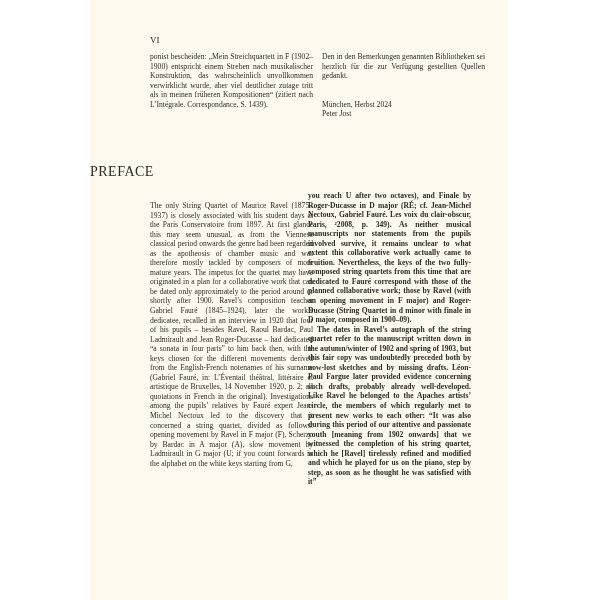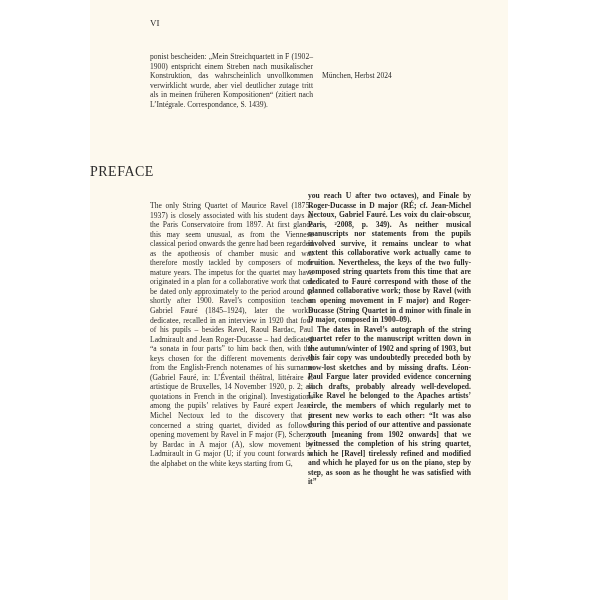--- a/index.html
+++ b/index.html
@@ -2,21 +2,21 @@
 <html><head>
 <meta charset="utf-8">
 <style>
   html, body { margin:0; padding:0; }
   body { width:600px; height:600px; background:#ffffff; position:relative; overflow:hidden; }
   .page {
     position:absolute; left:90px; top:0; width:418px; height:600px;
     background:#fdf9ee;
   }
   .folio {
-    position:absolute; left:150px; top:18px;
+    position:absolute; left:150px; top:35px;
     font-family:"Liberation Serif", serif; font-size:9px; color:#2a2a2a;
   }
   .col {
     position:absolute; width:163px;
     font-family:"Liberation Serif", serif; font-size:7.6px; line-height:9.55px;
     color:#2b2b2b; text-align:justify; hyphens:auto;
   }
   .col p { margin:0; }
   .col p + p { text-indent:9px; }
   .top-left { left:150px; top:52px; }
@@ -35,22 +35,24 @@
 
 <div class="page"></div>
 
 <div class="folio">VI</div>
 
 <div class="col top-left">
   <p>ponist bescheiden: „Mein Streichquartett in F (1902–1900) entspricht einem Streben nach musikalischer Konstruktion, das wahrscheinlich unvollkommen verwirklicht wurde, aber viel deutlicher zutage tritt als in meinen früheren Kompositionen“ (zitiert nach L’Intégrale. Correspondance, S. 1439).</p>
 </div>
 
 <div class="col top-right">
+  <p>Den in den Bemerkungen genannten Bibliotheken sei herzlich für die zur Verfügung gestellten Quellen gedankt.</p>
   <p class="sig">
     <span>München, Herbst 2024</span>
+    <span>Peter Jost</span>
   </p>
 </div>
 
 <div class="heading">PREFACE</div>
 
 <div class="col pre-left">
   <p>The only String Quartet of Maurice Ravel (1875–1937) is closely associated with his student days at the Paris Conservatoire from 1897. At first glance this may seem unusual, as from the Viennese classical period onwards the genre had been regarded as the apotheosis of chamber music and was therefore mostly tackled by composers of more mature years. The impetus for the quartet may have originated in a plan for a collaborative work that can be dated only approximately to the period around or shortly after 1900. Ravel’s composition teacher Gabriel Fauré (1845–1924), later the work’s dedicatee, recalled in an interview in 1920 that four of his pupils – besides Ravel, Raoul Bardac, Paul Ladmirault and Jean Roger-Ducasse – had dedicated “a sonata in four parts” to him back then, with the keys chosen for the different movements derived from the English-French notenames of his surname (Gabriel Fauré, in: L’Éventail théâtral, littéraire et artistique de Bruxelles, 14 November 1920, p. 2; all quotations in French in the original). Investigations among the pupils’ relatives by Fauré expert Jean-Michel Nectoux led to the discovery that it concerned a string quartet, divided as follows: opening movement by Ravel in F major (F), Scherzo by Bardac in A major (A), slow movement by Ladmirault in G major (U; if you count forwards in the alphabet on the white keys starting from G,</p>
 </div>
 
 <div class="col pre-right">

